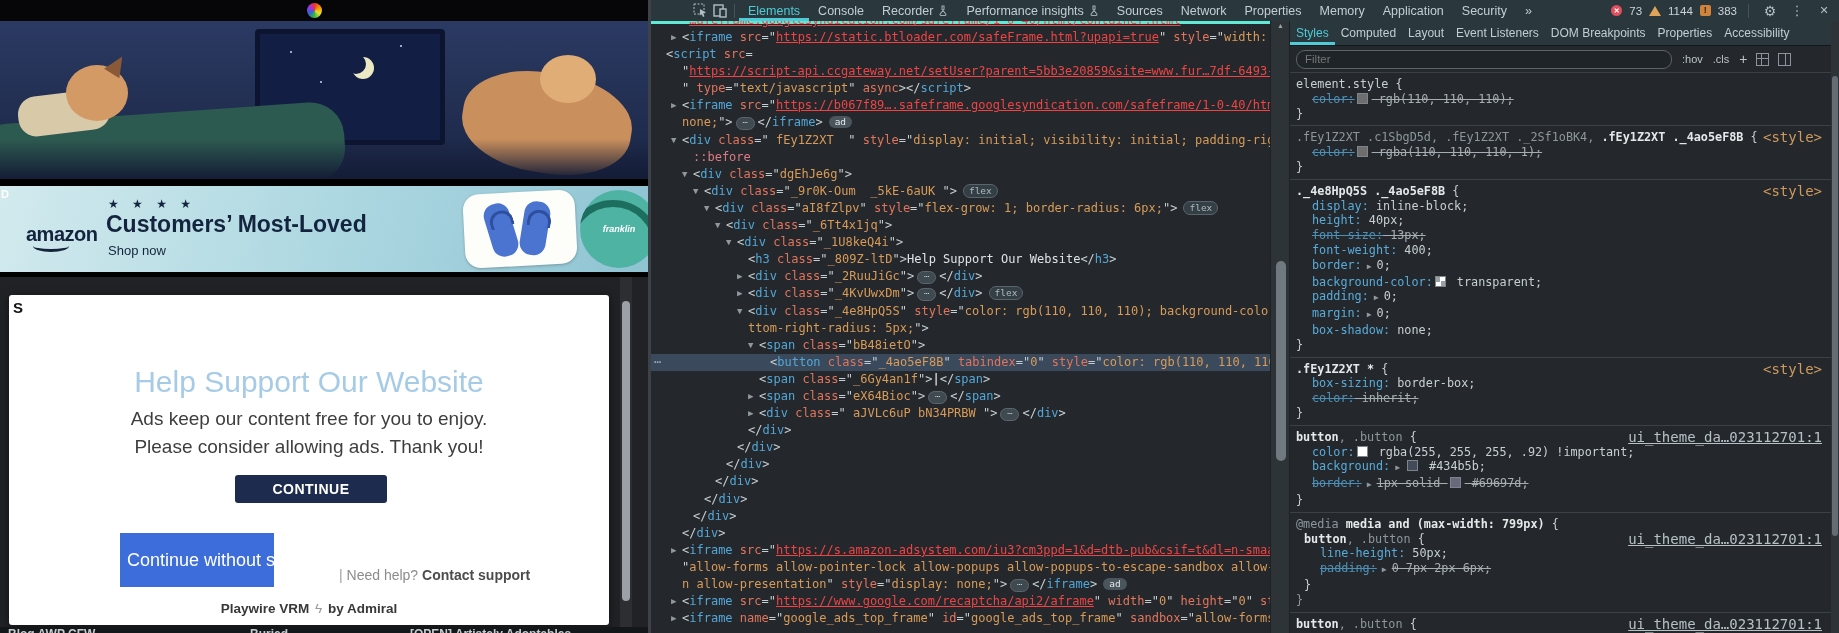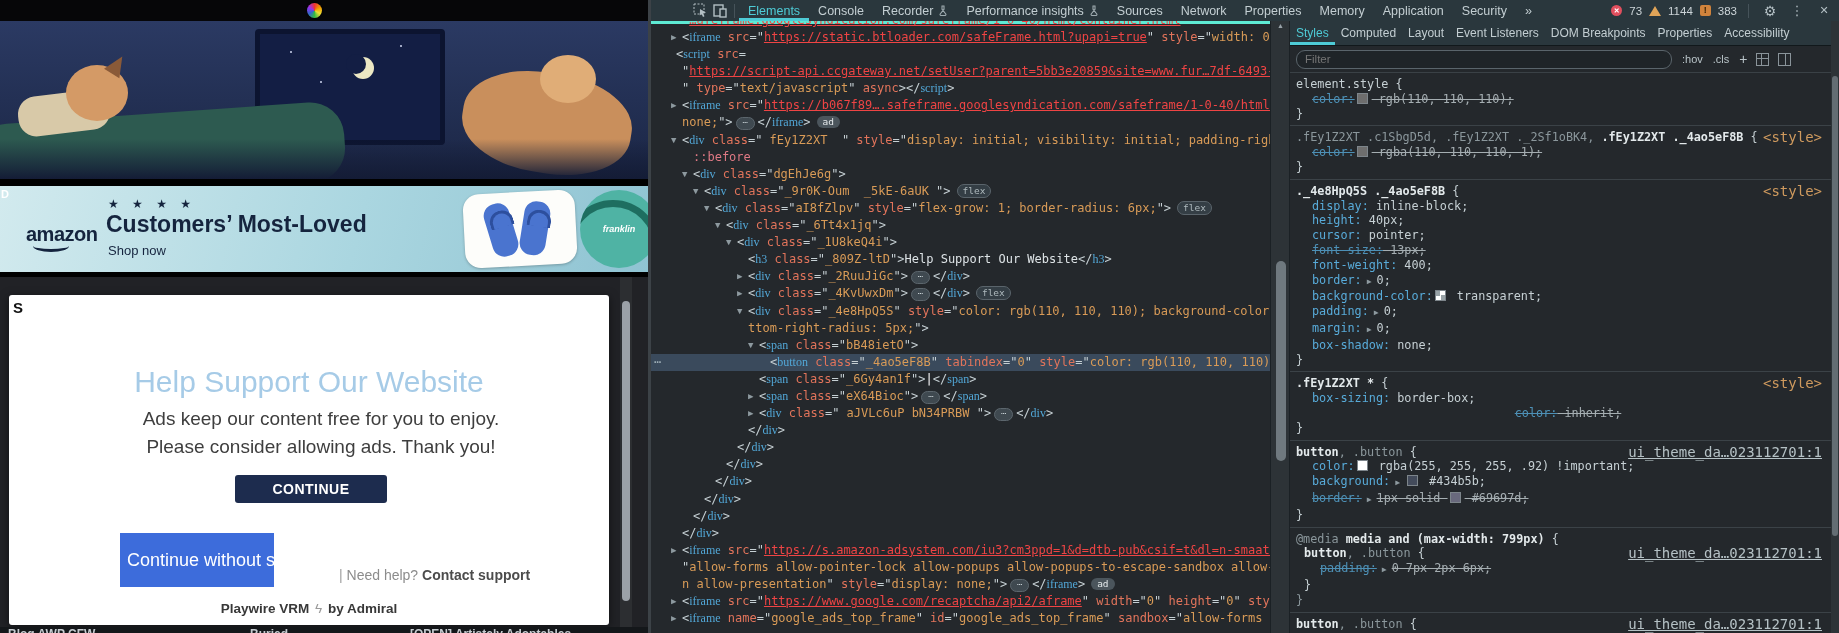--- a/index.html
+++ b/index.html
@@ -36,21 +36,21 @@
   .flipflop{top:10px;width:26px;height:54px;background:#4a74cf;border-radius:12px;}
   .flipflop:after{content:"";position:absolute;left:4px;top:8px;width:18px;height:14px;border:3px solid #2d4f9e;border-top:none;border-radius:0 0 12px 12px;transform:rotate(180deg);}
   #banner-ball{left:580px;top:4px;width:78px;height:78px;border-radius:50%;background:#4fb3a4;overflow:hidden;}
   .ball-arc{left:-14px;top:10px;width:80px;height:80px;border:7px solid #1e6e60;border-radius:50%;}
   #ball-text{left:0;top:34px;width:78px;text-align:center;color:#fff;font-size:9px;font-style:italic;font-weight:bold;}
 
   #overlay{left:0;top:277px;width:650px;height:350px;background:#212226;}
   #modal{left:9px;top:18px;width:600px;height:330px;background:#fff;border-radius:3px;box-shadow:0 2px 10px rgba(0,0,0,.5);overflow:hidden;}
   #modal-stray{left:4px;top:4px;color:#101010;font-size:15px;font-weight:bold;}
   #modal-title{left:0;top:70px;width:100%;text-align:center;color:#a6cbe7;font-size:30px;}
-  .modal-line{left:12px;width:100%;text-align:center;color:#3e3e3e;font-size:19px;}
+  .modal-line{left:0;width:100%;text-align:center;color:#3e3e3e;font-size:19px;}
   #continue-btn{left:226px;top:180px;width:152px;height:28px;background:#1d2c4e;border-radius:3px;color:#fff;
     font-size:14px;font-weight:bold;letter-spacing:.5px;text-align:center;line-height:28px;cursor:pointer;}
   #continue-without-btn{left:111px;top:238px;width:147px;height:54px;background:#3d6cdb;color:#fff;font-size:18px;
     line-height:54px;padding-left:7px;white-space:nowrap;overflow:hidden;cursor:pointer;}
   #help-row{left:330px;top:272px;font-size:14px;white-space:nowrap;}
   #help-pipe{color:#a0a0a0;} #help-q{color:#8c8c8c;} #help-contact{color:#4c4c4c;font-weight:bold;cursor:pointer;}
   #powered{left:0;top:306px;width:100%;text-align:center;font-size:13.5px;font-weight:bold;color:#383838;}
   #powered .bolt{color:#9a9a9a;font-weight:normal;padding:0 2px;}
   #page-scrollbar{left:620px;top:0;width:12px;height:350px;background:#2c2e31;}
   #page-scroll-thumb{left:2px;top:24px;width:8px;height:300px;background:#9ba1a7;border-radius:4px;}
@@ -73,21 +73,21 @@
   .warn-tri{width:0;height:0;border-left:6px solid transparent;border-right:6px solid transparent;border-bottom:10px solid #e0a458;position:relative;}
   .iss-sq{width:11px;height:11px;border-radius:2px;background:#d0833c;color:#3a2408;font-size:9px;line-height:11px;text-align:center;font-weight:bold;}
 
   
   #elements-panel{left:0;top:21px;width:619px;height:612px;overflow:hidden;font-family:"DejaVu Sans Mono",monospace;font-size:12px;}
   .trow{position:relative;height:17.1px;line-height:17.1px;white-space:pre;cursor:pointer;}
   .trow.half{height:8px;overflow:hidden;display:flex;align-items:flex-end;}
   .trow.sel{background:#3a4a5c;}
   .arrow{position:absolute;top:0;font-size:9px;color:#8d999f;}
   .gut{position:absolute;left:3px;color:#9fb0b8;letter-spacing:-1px;}
-  .tk-p{color:#c6d0d4;} .tk-tag{color:#52a7d7;font-family:Liberation Serif, serif;} .tk-attr{color:#e2745b;} .tk-str{color:#d99b57;}
+  .tk-p{color:#c6d0d4;} .tk-tag{color:#52a7d7;} .tk-attr{color:#e2745b;} .tk-str{color:#d99b57;}
   .tk-lnk{color:#ef4444;text-decoration:underline;cursor:pointer;} .tk-txt{color:#dde3e6;} .tk-pse{color:#df7984;} .tk-cur{color:#fff;}
   .pill-more{display:inline-block;min-width:17px;height:11px;border-radius:7px;background:#3f4950;border:1px solid #5c666d;
     color:#cdd6da;font-size:8px;line-height:10px;text-align:center;margin:0 3px;vertical-align:1px;cursor:pointer;}
   .bdg-flex{display:inline-block;border:1px solid #5a646b;border-radius:8px;background:#343e45;color:#aeb9bd;
     font-size:9.5px;height:12px;line-height:12px;padding:0 5px;margin-left:6px;vertical-align:1px;cursor:pointer;}
   .bdg-ad{display:inline-block;border-radius:8px;background:#4b555c;color:#e3e8ea;font-size:9.5px;height:12px;line-height:12px;padding:0 6px;margin-left:6px;vertical-align:1px;}
   #elements-scrollbar{left:619px;top:21px;width:19px;height:612px;background:#2d3337;border-left:1px solid #1b2125;}
   #esb-up{left:0;top:1px;width:19px;text-align:center;color:#98a2a8;font-size:7px;}
   #esb-thumb{left:5px;top:240px;width:10px;height:200px;background:#6f797f;border-radius:5px;}
 
@@ -241,21 +241,21 @@
         <span class="vsep"></span>
         <span class="dt-icon" style="font-size:14px;">⚙</span>
         <span class="dt-icon" style="font-size:13px;">⋮</span>
         <span class="dt-icon" style="font-size:11px;">✕</span>
       </div>
     </div>
 
     <div id="elements-panel" class="abs">
         <div class="trow half" style="padding-left: 31px;"><span class="tk-p">"</span><span class="tk-lnk">…afeframe.googlesyndication.com/safeframe/1-0-40/html/container.html</span></div>
         <div class="trow" style="padding-left: 31px;"><span class="arrow" style="left: 20px;">▶</span><span class="tk-p">&lt;</span><span class="tk-tag">iframe</span><span class="tk-p"> </span><span class="tk-attr">src</span><span class="tk-p">="</span><span class="tk-lnk">https://static.btloader.com/safeFrame.html?upapi=true</span><span class="tk-p">" </span><span class="tk-attr">style</span><span class="tk-p">="</span><span class="tk-str">width: 0px; h</span></div>
-        <div class="trow" style="padding-left: 25px;"><span class="tk-p">&lt;</span><span class="tk-tag">script</span><span class="tk-p"> </span><span class="tk-attr">src</span><span class="tk-p">=</span></div>
+        <div class="trow" style="padding-left: 15px;"><span class="tk-p">&lt;</span><span class="tk-tag">script</span><span class="tk-p"> </span><span class="tk-attr">src</span><span class="tk-p">=</span></div>
         <div class="trow" style="padding-left: 31px;"><span class="tk-p">"</span><span class="tk-lnk">https://script-api.ccgateway.net/setUser?parent=5bb3e20859&amp;site=www.fur…7df-6493-4a65-b</span></div>
         <div class="trow" style="padding-left: 31px;"><span class="tk-p">" </span><span class="tk-attr">type</span><span class="tk-p">="</span><span class="tk-str">text/javascript</span><span class="tk-p">" </span><span class="tk-attr">async</span><span class="tk-p">&gt;&lt;/</span><span class="tk-tag">script</span><span class="tk-p">&gt;</span></div>
         <div class="trow" style="padding-left: 31px;"><span class="arrow" style="left: 20px;">▶</span><span class="tk-p">&lt;</span><span class="tk-tag">iframe</span><span class="tk-p"> </span><span class="tk-attr">src</span><span class="tk-p">="</span><span class="tk-lnk">https://b067f89….safeframe.googlesyndication.com/safeframe/1-0-40/html/cont</span></div>
         <div class="trow" style="padding-left: 31px;"><span class="tk-str">none;</span><span class="tk-p">"&gt;</span><span class="pill-more">⋯</span><span class="tk-p">&lt;/</span><span class="tk-tag">iframe</span><span class="tk-p">&gt;</span><span class="bdg-ad">ad</span></div>
         <div class="trow" style="padding-left: 31px;"><span class="arrow" style="left: 20px;">▼</span><span class="tk-p">&lt;</span><span class="tk-tag">div</span><span class="tk-p"> </span><span class="tk-attr">class</span><span class="tk-p">="</span><span class="tk-str"> fEy1Z2XT  </span><span class="tk-p">" </span><span class="tk-attr">style</span><span class="tk-p">="</span><span class="tk-str">display: initial; visibility: initial; padding-right: 20</span></div>
         <div class="trow" style="padding-left: 42px;"><span class="tk-pse">::before</span></div>
         <div class="trow" style="padding-left: 42px;"><span class="arrow" style="left: 31px;">▼</span><span class="tk-p">&lt;</span><span class="tk-tag">div</span><span class="tk-p"> </span><span class="tk-attr">class</span><span class="tk-p">="</span><span class="tk-str">dgEhJe6g</span><span class="tk-p">"&gt;</span></div>
         <div class="trow" style="padding-left: 53px;"><span class="arrow" style="left: 42px;">▼</span><span class="tk-p">&lt;</span><span class="tk-tag">div</span><span class="tk-p"> </span><span class="tk-attr">class</span><span class="tk-p">="</span><span class="tk-str">_9r0K-Oum  _5kE-6aUK </span><span class="tk-p">"&gt;</span><span class="bdg-flex">flex</span></div>
         <div class="trow" style="padding-left: 64px;"><span class="arrow" style="left: 53px;">▼</span><span class="tk-p">&lt;</span><span class="tk-tag">div</span><span class="tk-p"> </span><span class="tk-attr">class</span><span class="tk-p">="</span><span class="tk-str">aI8fZlpv</span><span class="tk-p">" </span><span class="tk-attr">style</span><span class="tk-p">="</span><span class="tk-str">flex-grow: 1; border-radius: 6px;</span><span class="tk-p">"&gt;</span><span class="bdg-flex">flex</span></div>
         <div class="trow" style="padding-left: 75px;"><span class="arrow" style="left: 64px;">▼</span><span class="tk-p">&lt;</span><span class="tk-tag">div</span><span class="tk-p"> </span><span class="tk-attr">class</span><span class="tk-p">="</span><span class="tk-str">_6Tt4x1jq</span><span class="tk-p">"&gt;</span></div>
@@ -315,46 +315,46 @@
           </div>
           <div class="sec">
             <div class="sline"><span class="tk-dim">.fEy1Z2XT .c1SbgD5d, .fEy1Z2XT ._2Sf1oBK4, </span><span class="tk-sel">.fEy1Z2XT ._4ao5eF8B</span><span class="tk-val"> {</span><span class="src-link src-style">&lt;style&gt;</span></div>
             <div class="sline struck" style="padding-left: 16px;"><span class="tk-prop">color:</span><span class="swatch" style="background: rgb(110, 110, 110);"></span><span class="tk-val"> rgba(110, 110, 110, 1);</span></div>
             <div class="sline"><span class="tk-val">}</span></div>
           </div>
           <div class="sec">
             <div class="sline"><span class="tk-sel">._4e8HpQ5S ._4ao5eF8B</span><span class="tk-val"> {</span><span class="src-link src-style">&lt;style&gt;</span></div>
             <div class="sline" style="padding-left: 16px;"><span class="tk-prop">display:</span><span class="tk-val"> inline-block;</span></div>
             <div class="sline" style="padding-left: 16px;"><span class="tk-prop">height:</span><span class="tk-val"> 40px;</span></div>
-            <div class="sline" style="padding-left: 16px;"><span class="tk-prop">cursor:</span><span class="tk-val"> pointer;</span></div>
             <div class="sline struck" style="padding-left: 16px;"><span class="tk-prop">font-size:</span><span class="tk-val"> 13px;</span></div>
             <div class="sline" style="padding-left: 16px;"><span class="tk-prop">font-weight:</span><span class="tk-val"> 400;</span></div>
             <div class="sline" style="padding-left: 16px;"><span class="tk-prop">border:</span><span class="tk-arr">▶</span><span class="tk-val">0;</span></div>
             <div class="sline" style="padding-left: 16px;"><span class="tk-prop">background-color:</span><span class="swatch checker"></span><span class="tk-val"> transparent;</span></div>
             <div class="sline" style="padding-left: 16px;"><span class="tk-prop">padding:</span><span class="tk-arr">▶</span><span class="tk-val">0;</span></div>
             <div class="sline" style="padding-left: 16px;"><span class="tk-prop">margin:</span><span class="tk-arr">▶</span><span class="tk-val">0;</span></div>
             <div class="sline" style="padding-left: 16px;"><span class="tk-prop">box-shadow:</span><span class="tk-val"> none;</span></div>
             <div class="sline"><span class="tk-val">}</span></div>
           </div>
           <div class="sec">
             <div class="sline"><span class="tk-sel">.fEy1Z2XT *</span><span class="tk-val"> {</span><span class="src-link src-style">&lt;style&gt;</span></div>
             <div class="sline" style="padding-left: 16px;"><span class="tk-prop">box-sizing:</span><span class="tk-val"> border-box;</span></div>
-            <div class="sline struck" style="padding-left: 16px; text-align: center;"><span class="tk-prop">color:</span><span class="tk-val"> inherit;</span></div>
+            <div class="sline struck" style="padding-left: 16px;"><span class="tk-prop">color:</span><span class="tk-val"> inherit;</span></div>
             <div class="sline"><span class="tk-val">}</span></div>
           </div>
           <div class="sec">
             <div class="sline"><span class="tk-sel">button</span><span class="tk-dim">, .button</span><span class="tk-val"> {</span><span class="src-link src-file">ui_theme_da…023112701:1</span></div>
             <div class="sline" style="padding-left: 16px;"><span class="tk-prop">color:</span><span class="swatch" style="background: rgb(255, 255, 255);"></span><span class="tk-val"> rgba(255, 255, 255, .92) !important;</span></div>
             <div class="sline" style="padding-left: 16px;"><span class="tk-prop">background:</span><span class="tk-arr">▶</span><span class="swatch" style="background: rgb(67, 75, 91);"></span><span class="tk-val"> #434b5b;</span></div>
             <div class="sline struck" style="padding-left: 16px;"><span class="tk-prop">border:</span><span class="tk-arr">▶</span><span class="tk-val">1px solid </span><span class="swatch" style="background: rgb(105, 105, 125);"></span><span class="tk-val"> #69697d;</span></div>
             <div class="sline"><span class="tk-val">}</span></div>
           </div>
           <div class="sec">
             <div class="sline"><span class="tk-dim">@media</span><span class="tk-sel"> media and (max-width: 799px)</span><span class="tk-val"> {</span></div>
             <div class="sline" style="padding-left: 8px;"><span class="tk-sel">button</span><span class="tk-dim">, .button</span><span class="tk-val"> {</span><span class="src-link src-file">ui_theme_da…023112701:1</span></div>
+            <div class="sline" style="padding-left: 24px;"><span class="tk-prop">line-height:</span><span class="tk-val"> 50px;</span></div>
             <div class="sline struck" style="padding-left: 24px;"><span class="tk-prop">padding:</span><span class="tk-arr">▶</span><span class="tk-val">0 7px 2px 6px;</span></div>
             <div class="sline" style="padding-left: 8px;"><span class="tk-val">}</span></div>
             <div class="sline"><span class="tk-dim">}</span></div>
           </div>
           <div class="sec">
             <div class="sline"><span class="tk-sel">button</span><span class="tk-dim">, .button</span><span class="tk-val"> {</span><span class="src-link src-file">ui_theme_da…023112701:1</span></div>
           </div>
         </div>
     </div>
 

